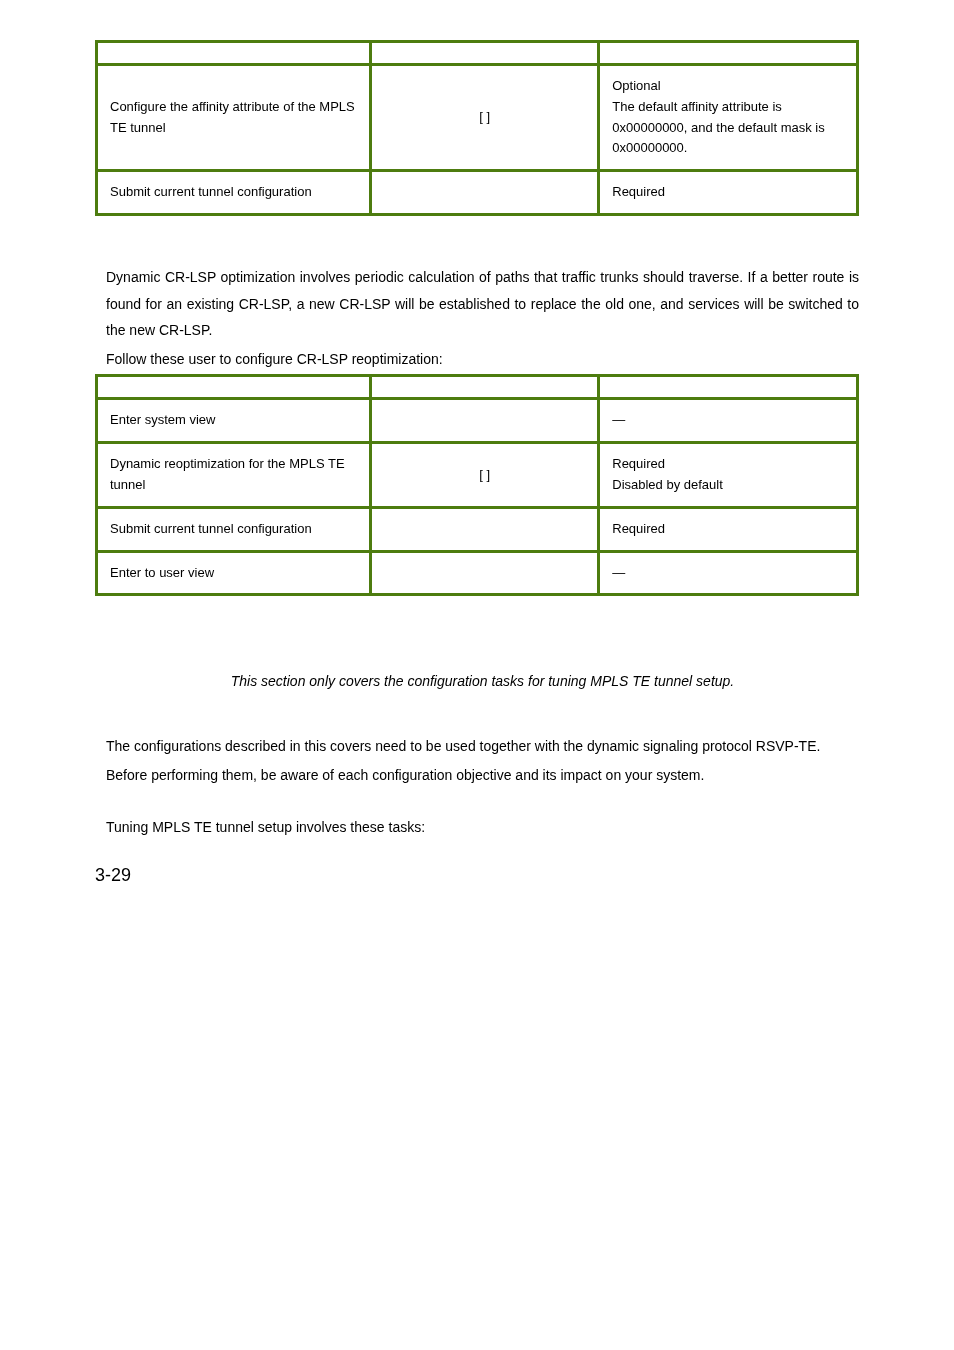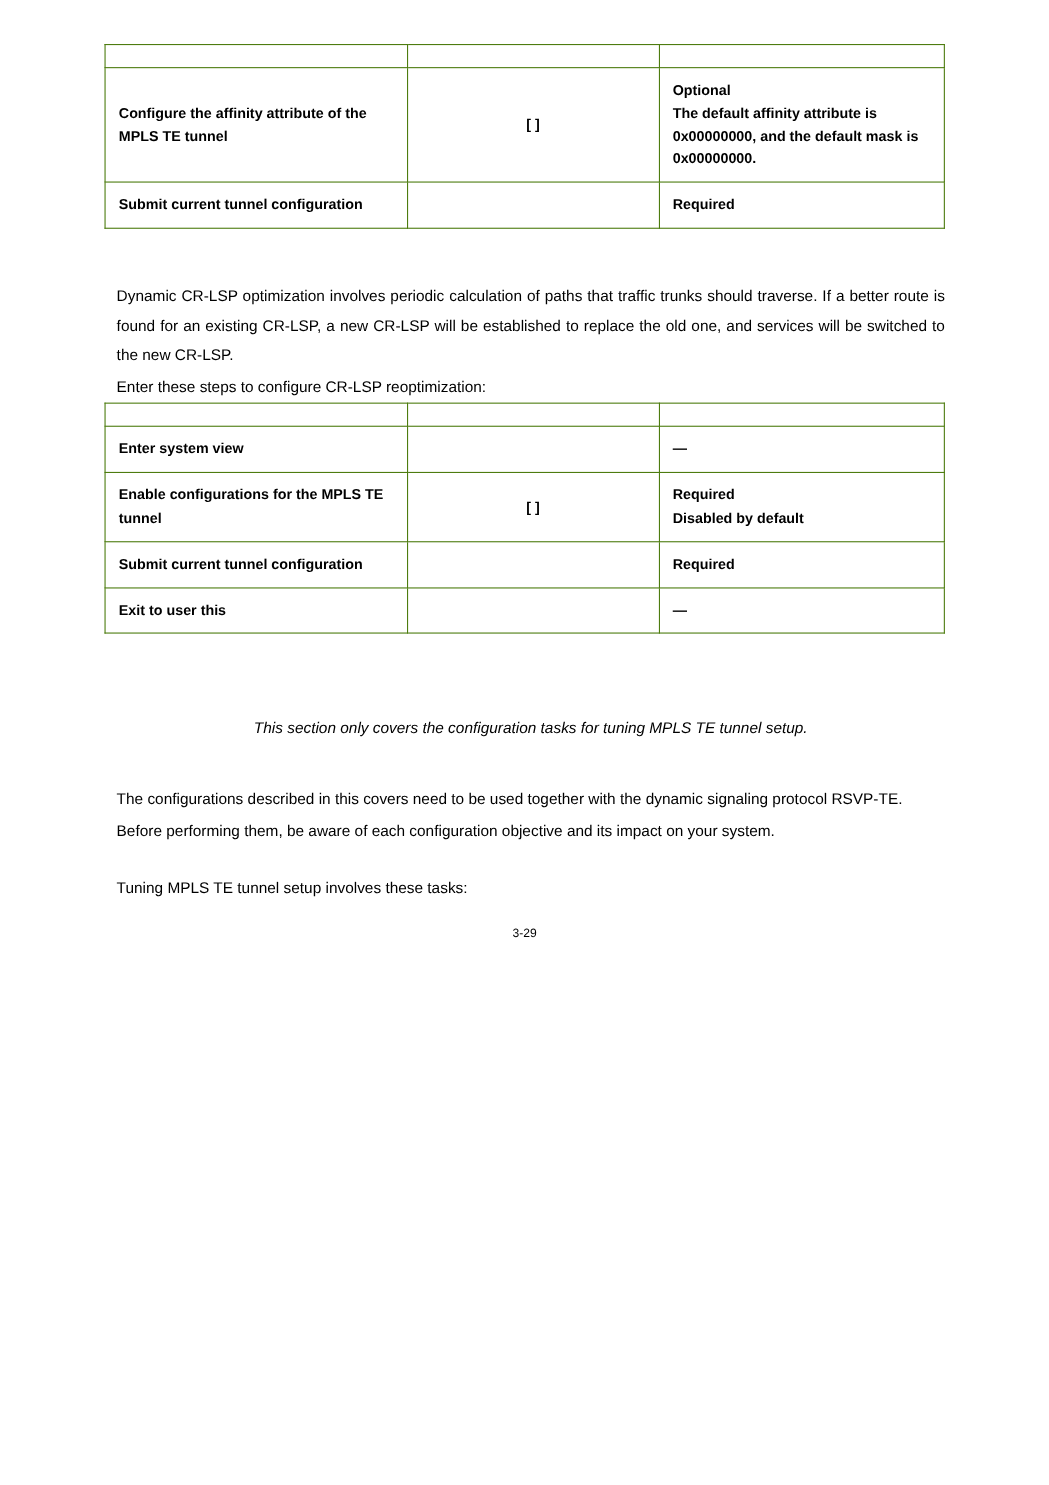--- a/index.html
+++ b/index.html
@@ -12,45 +12,44 @@
       min-height: 1350px;
       padding: 40px 95px 30px 95px;
       line-height: 1.6;
     }
     table {
       border-collapse: collapse;
       width: 100%;
       margin-bottom: 12px;
     }
     th, td {
-      border: 1px solid #4d7c0f;
+      border: 3px solid #4d7c0f;
       padding: 10px 12px;
       text-align: left;
       vertical-align: middle;
       font-size: 13px;
-      font-weight: bold;
+      font-weight: normal;
     }
     th {
       background: #fff;
     }
     .col1 { width: 36%; }
     .col2 { width: 30%; text-align: center; }
     .col3 { width: 34%; }
     .para {
       font-size: 14px;
       line-height: 1.9;
       text-align: justify;
       margin-bottom: 2px;
       margin-left: 11px;
     }
     .spacer-lg { height: 36px; }
     .spacer-md { height: 24px; }
     .pagenum {
-      text-align: center;
-      font-size: 11px;
+      font-size: 18px;
       margin-top: 20px;
     }
   </style>
 </head>
 <body>
 
 <table>
   <tbody>
       <tr>
     <th class="col1"></th>
@@ -67,47 +66,47 @@
     <td class="col1">Submit current tunnel configuration</td>
     <td class="col2"></td>
     <td class="col3">Required</td>
   </tr>
 </tbody>
   </table>
 
 <div class="spacer-lg"></div>
 
 <p class="para">Dynamic CR-LSP optimization involves periodic calculation of paths that traffic trunks should traverse. If a better route is found for an existing CR-LSP, a new CR-LSP will be established to replace the old one, and services will be switched to the new CR-LSP.</p>
-<p class="para" style="text-align:left;">Enter these steps to configure CR-LSP reoptimization:</p>
+<p class="para" style="text-align:left;">Follow these user to configure CR-LSP reoptimization:</p>
 
 <table>
   <tbody>
       <tr>
     <th class="col1"></th>
     <th class="col2"></th>
     <th class="col3"></th>
   </tr>
   <tr>
     <td class="col1">Enter system view</td>
     <td class="col2"></td>
     <td class="col3">—</td>
   </tr>
   <tr>
-    <td class="col1">Enable configurations for the MPLS TE tunnel</td>
+    <td class="col1">Dynamic reoptimization for the MPLS TE tunnel</td>
     <td class="col2">[               ]</td>
     <td class="col3" style="white-space: pre-line;">Required
 Disabled by default</td>
   </tr>
   <tr>
     <td class="col1">Submit current tunnel configuration</td>
     <td class="col2"></td>
     <td class="col3">Required</td>
   </tr>
   <tr>
-    <td class="col1">Exit to user this</td>
+    <td class="col1">Enter to user view</td>
     <td class="col2"></td>
     <td class="col3">—</td>
   </tr>
 </tbody>
   </table>
 
 <div class="spacer-lg"></div>
 <div class="spacer-md"></div>
 
 <p class="para" style="text-align:center;font-style:italic;">This section only covers the configuration tasks for tuning MPLS TE tunnel setup.</p>

